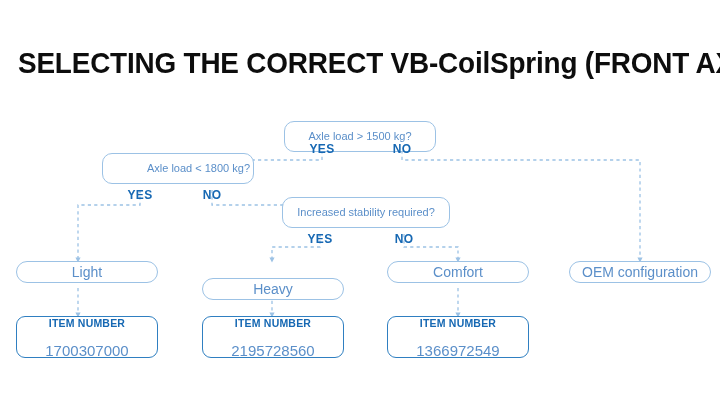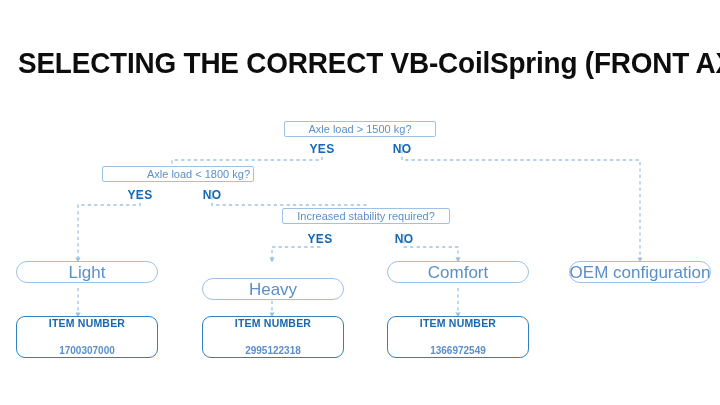--- a/index.html
+++ b/index.html
@@ -60,27 +60,27 @@
     color: #5b8fc9;
     font-size: 11px;
     line-height: 11px;
     display: flex;
     align-items: center;
     justify-content: center;
     text-align: center;
     white-space: nowrap;
   }
   .node.decision {
-    height: 16px;
-    border-radius: 2px;
+    height: 31px;
+    border-radius: 10px;
   }
   .node.result {
     height: 22px;
     border-radius: 11px;
-    font-size: 17px;
+    font-size: 14px;
   }
 
   
   .item-box {
     position: absolute;
     box-sizing: border-box;
     border: 1.6px solid #2f7fc1;
     border-radius: 9px;
     background: #ffffff;
     display: flex;
@@ -91,23 +91,23 @@
   }
   .item-box .item-title {
     color: #1668b3;
     font-size: 10.5px;
     line-height: 11px;
     font-weight: bold;
     letter-spacing: 0.2px;
   }
   .item-box .item-value {
     color: #5b8fc9;
-    font-size: 10px;
+    font-size: 15px;
     line-height: 11px;
-    font-weight: bold;
+    font-weight: normal;
   }
 
   
   .branch-label {
     position: absolute;
     color: #1668b3;
     font-size: 12px;
     line-height: 11px;
     font-weight: bold;
     letter-spacing: 0.3px;
@@ -150,48 +150,48 @@
       <path d="M458,288 L458,315" marker-end="url(#arrow)"></path>
     </g>
   </svg>
 
   <div class="node decision" style="left:284px; top:121px; width:152px;">Axle load &gt; 1500 kg?</div>
 
   <div class="branch-label" style="left:300px; top:144px; width:44px;">YES</div>
 
   <div class="branch-label" style="left:382px; top:144px; width:40px;">NO</div>
 
-  <div class="node decision" style="left:102px; top:166px; width:152px;padding-left:41px;">Axle load &lt; 1800 kg?</div>
+  <div class="node decision" style="left:102px; top:153px; width:152px;padding-left:41px;">Axle load &lt; 1800 kg?</div>
 
   <div class="branch-label" style="left:118px; top:190px; width:44px;">YES</div>
 
   <div class="branch-label" style="left:192px; top:190px; width:40px;">NO</div>
 
-  <div class="node decision" style="left:282px; top:208px; width:168px;">Increased stability required?</div>
+  <div class="node decision" style="left:282px; top:197px; width:168px;">Increased stability required?</div>
 
   <div class="branch-label" style="left:298px; top:234px; width:44px;">YES</div>
 
   <div class="branch-label" style="left:384px; top:234px; width:40px;">NO</div>
 
   <div class="node result" style="left:16px; top:261px; width:142px;">Light</div>
 
   <div class="node result" style="left:202px; top:278px; width:142px;">Heavy</div>
 
   <div class="node result" style="left:569px; top:261px; width:142px;">OEM configuration</div>
 
   <div class="node result" style="left:387px; top:261px; width:142px;">Comfort</div>
 
   <div class="item-box" style="left:16px; top:316px; width:142px; height:42px;">
     <div class="item-title">ITEM NUMBER</div>
     <div class="item-value">1700307000</div>
   </div>
 
   <div class="item-box" style="left:202px; top:316px; width:142px; height:42px;">
     <div class="item-title">ITEM NUMBER</div>
-    <div class="item-value">2995122318</div>
+    <div class="item-value">2195728560</div>
   </div>
 
   <div class="item-box" style="left:387px; top:316px; width:142px; height:42px;">
     <div class="item-title">ITEM NUMBER</div>
     <div class="item-value">1366972549</div>
   </div>
 
 </div>
 
 </body></html>

